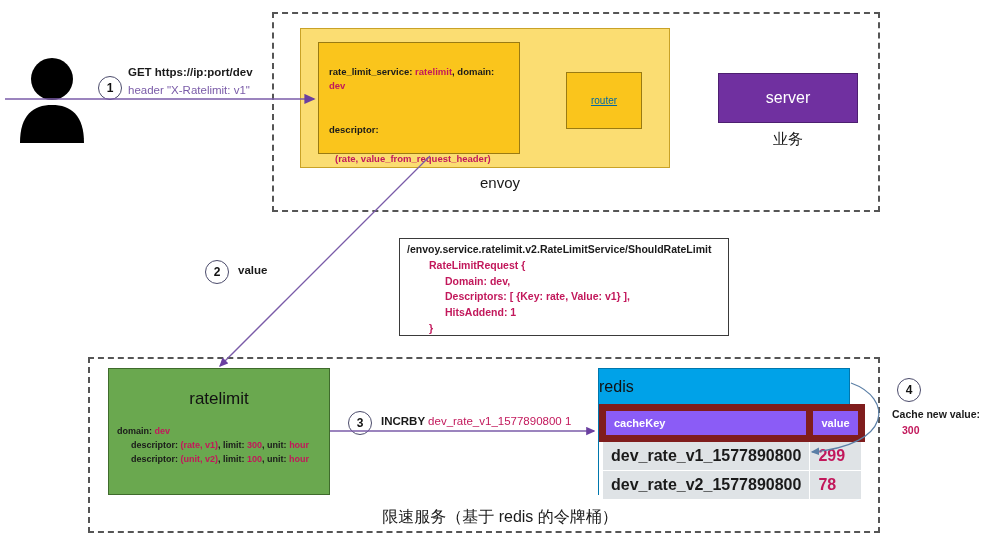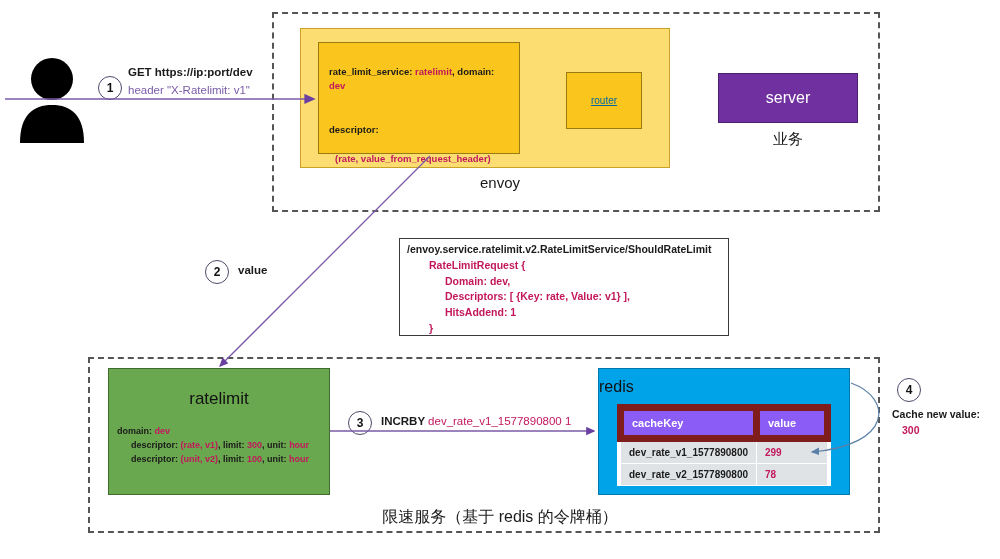--- a/index.html
+++ b/index.html
@@ -50,21 +50,21 @@
   .rl-title{text-align:center;font-size:17px;color:#111;margin-top:16px;margin-bottom:16px;}
   .rl-line{font-size:9px;font-weight:bold;color:#1a1a1a;line-height:1.55;}
   .rl-line .m{color:#c2185b;}
   
   .redis-box{position:absolute;left:598px;top:368px;width:252px;height:127px;
              background:#00a2e8;border:1px solid #0077ad;box-sizing:border-box;}
   .redis-title{font-size:16px;color:#111;margin-top:9px;margin-bottom:8px;}
   .redis-table{width:214px;margin:0 auto;border-collapse:collapse;background:#fff;}
   .redis-table th{background:#8b5cf6;color:#fff;font-size:11px;font-weight:bold;
                   text-align:left;padding:6px 8px;border:7px solid #7f1d1d;}
-  .redis-table td{background:#dfe3e6;color:#1a1a1a;font-size:10px;font-weight:bold;
+  .redis-table td{background:#dfe3e6;color:#1a1a1a;font-size:16px;font-weight:bold;
                   padding:5px 8px;border:1px solid #ffffff;}
   .redis-table td.val{color:#c2185b;}
   
   .caption{position:absolute;left:300px;top:507px;width:400px;text-align:center;
            font-size:16px;color:#1a1a1a;}
   .note4{position:absolute;left:892px;top:407px;width:100px;font-size:10.5px;
          font-weight:bold;color:#1a1a1a;line-height:1.5;}
   .note4 .v{color:#c2185b;display:block;margin-left:10px;}
   svg.overlay{position:absolute;left:0;top:0;width:1000px;height:559px;pointer-events:none;}
 </style>

